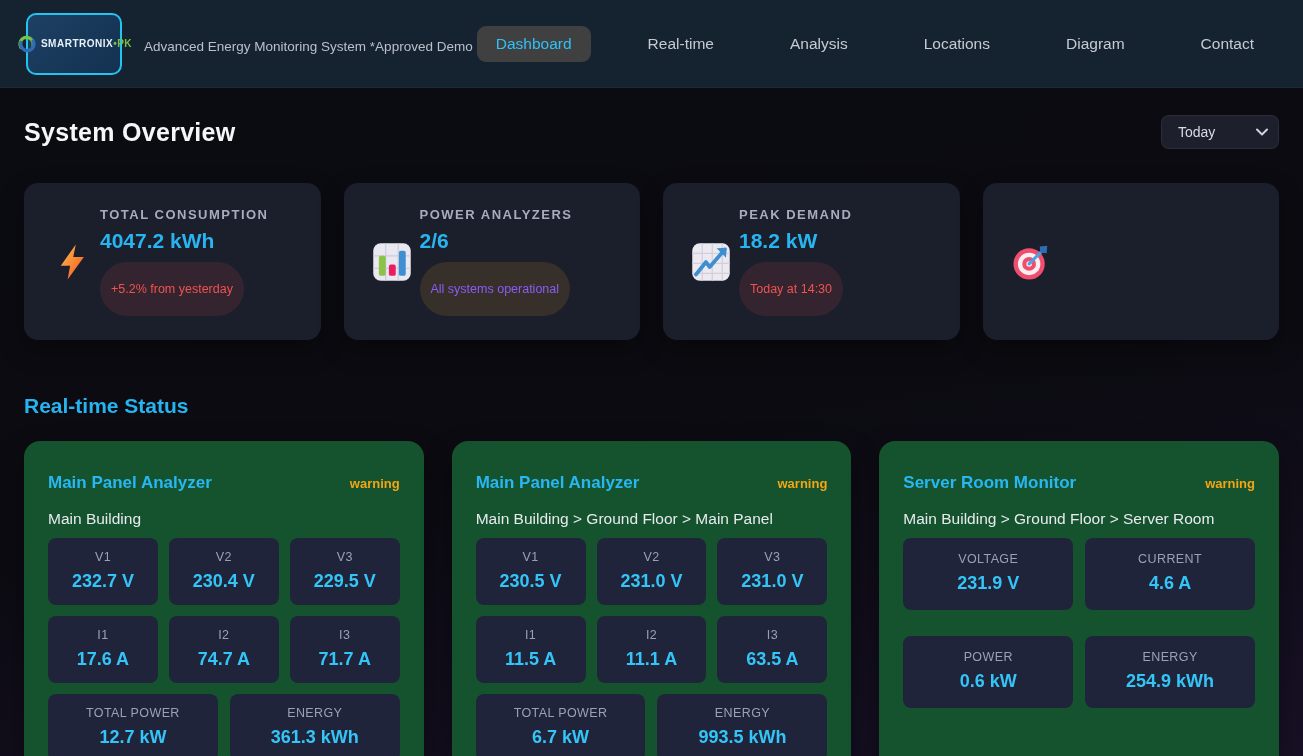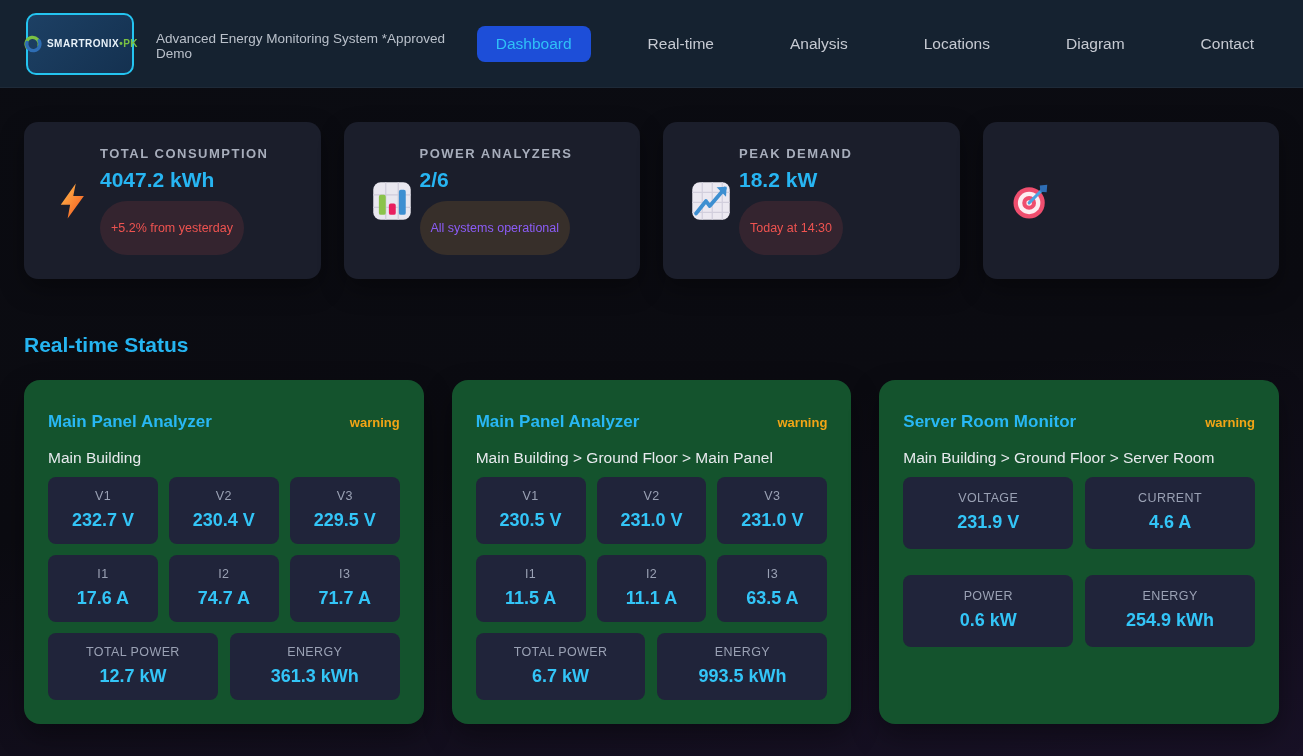--- a/index.html
+++ b/index.html
@@ -13,40 +13,40 @@
   
   .header {
     height: 88px;
     background: #152230;
     display: flex;
     align-items: center;
     padding: 0 26px;
     border-bottom: 1px solid rgba(255,255,255,0.04);
   }
   .logo-box {
-    width: 108px; height: 62px;
+    width: 96px; height: 62px;
     border: 2px solid #24c4f0;
     border-radius: 10px;
     background: linear-gradient(135deg, #1d4064, #143150);
     display: flex; align-items: center; justify-content: center;
     gap: 3px;
     cursor: pointer;
   }
   .logo-box svg { width: 22px; height: 22px; flex: none; }
   .logo-text { font-size: 10px; font-weight: bold; letter-spacing: 0.5px; color: #e8f1f8; white-space: nowrap; }
   .logo-text .suffix { color: #7ac143; }
   .brand { margin-left: 22px; }
   .brand-title { font-size: 29px; font-weight: bold; color: #25b5f0; letter-spacing: 0.5px; }
   .brand-sub { font-size: 13.5px; color: #b9c0ca; margin-top: 5px; }
   .nav { margin-left: auto; display: flex; align-items: center; gap: 38px; padding-right: 4px; }
   .nav-item {
     font-size: 15.5px; color: #c6cad2; padding: 9px 19px;
     border-radius: 8px; cursor: pointer; white-space: nowrap;
   }
-  .nav-item.active { background: #1d4ed8; color: #2fc1f7; }
+  .nav-item.active { background: #404040; color: #2fc1f7; border-radius: 9px; }
 
   
   .main { padding: 0 24px; }
   .overview-head {
     margin-top: 27px;
     display: flex; justify-content: space-between; align-items: center;
   }
   .page-title { font-size: 25px; font-weight: bold; color: #f5f6f8; letter-spacing: 0.3px; }
   .select-wrap { position: relative; }
   .period-select {
@@ -136,20 +136,31 @@
     <div class="nav-item">Real-time</div>
     <div class="nav-item">Analysis</div>
     <div class="nav-item">Locations</div>
     <div class="nav-item">Diagram</div>
     <div class="nav-item">Contact</div>
   </div>
 </div>
 
 <div class="main">
 
+  <div class="overview-head">
+    <div class="page-title">System Overview</div>
+    <div class="select-wrap">
+      <select class="period-select">
+        <option>Today</option>
+      </select>
+      <svg class="select-chevron" viewBox="0 0 12 8">
+        <path d="M1 1.5 L6 6.5 L11 1.5" stroke="#cfd3da" stroke-width="2" fill="none" stroke-linecap="round" stroke-linejoin="round"></path>
+      </svg>
+    </div>
+  </div>
 
   <div class="stats-grid">
 
     <div class="stat-card">
       <span class="stat-icon">
         <svg viewBox="0 0 32 32">
           <defs>
               <linearGradient id="boltg" x1="0" y1="0" x2="1" y2="1">
             <stop offset="0" stop-color="#ffc14d"></stop>
                 <stop offset="1" stop-color="#f4511e"></stop>

